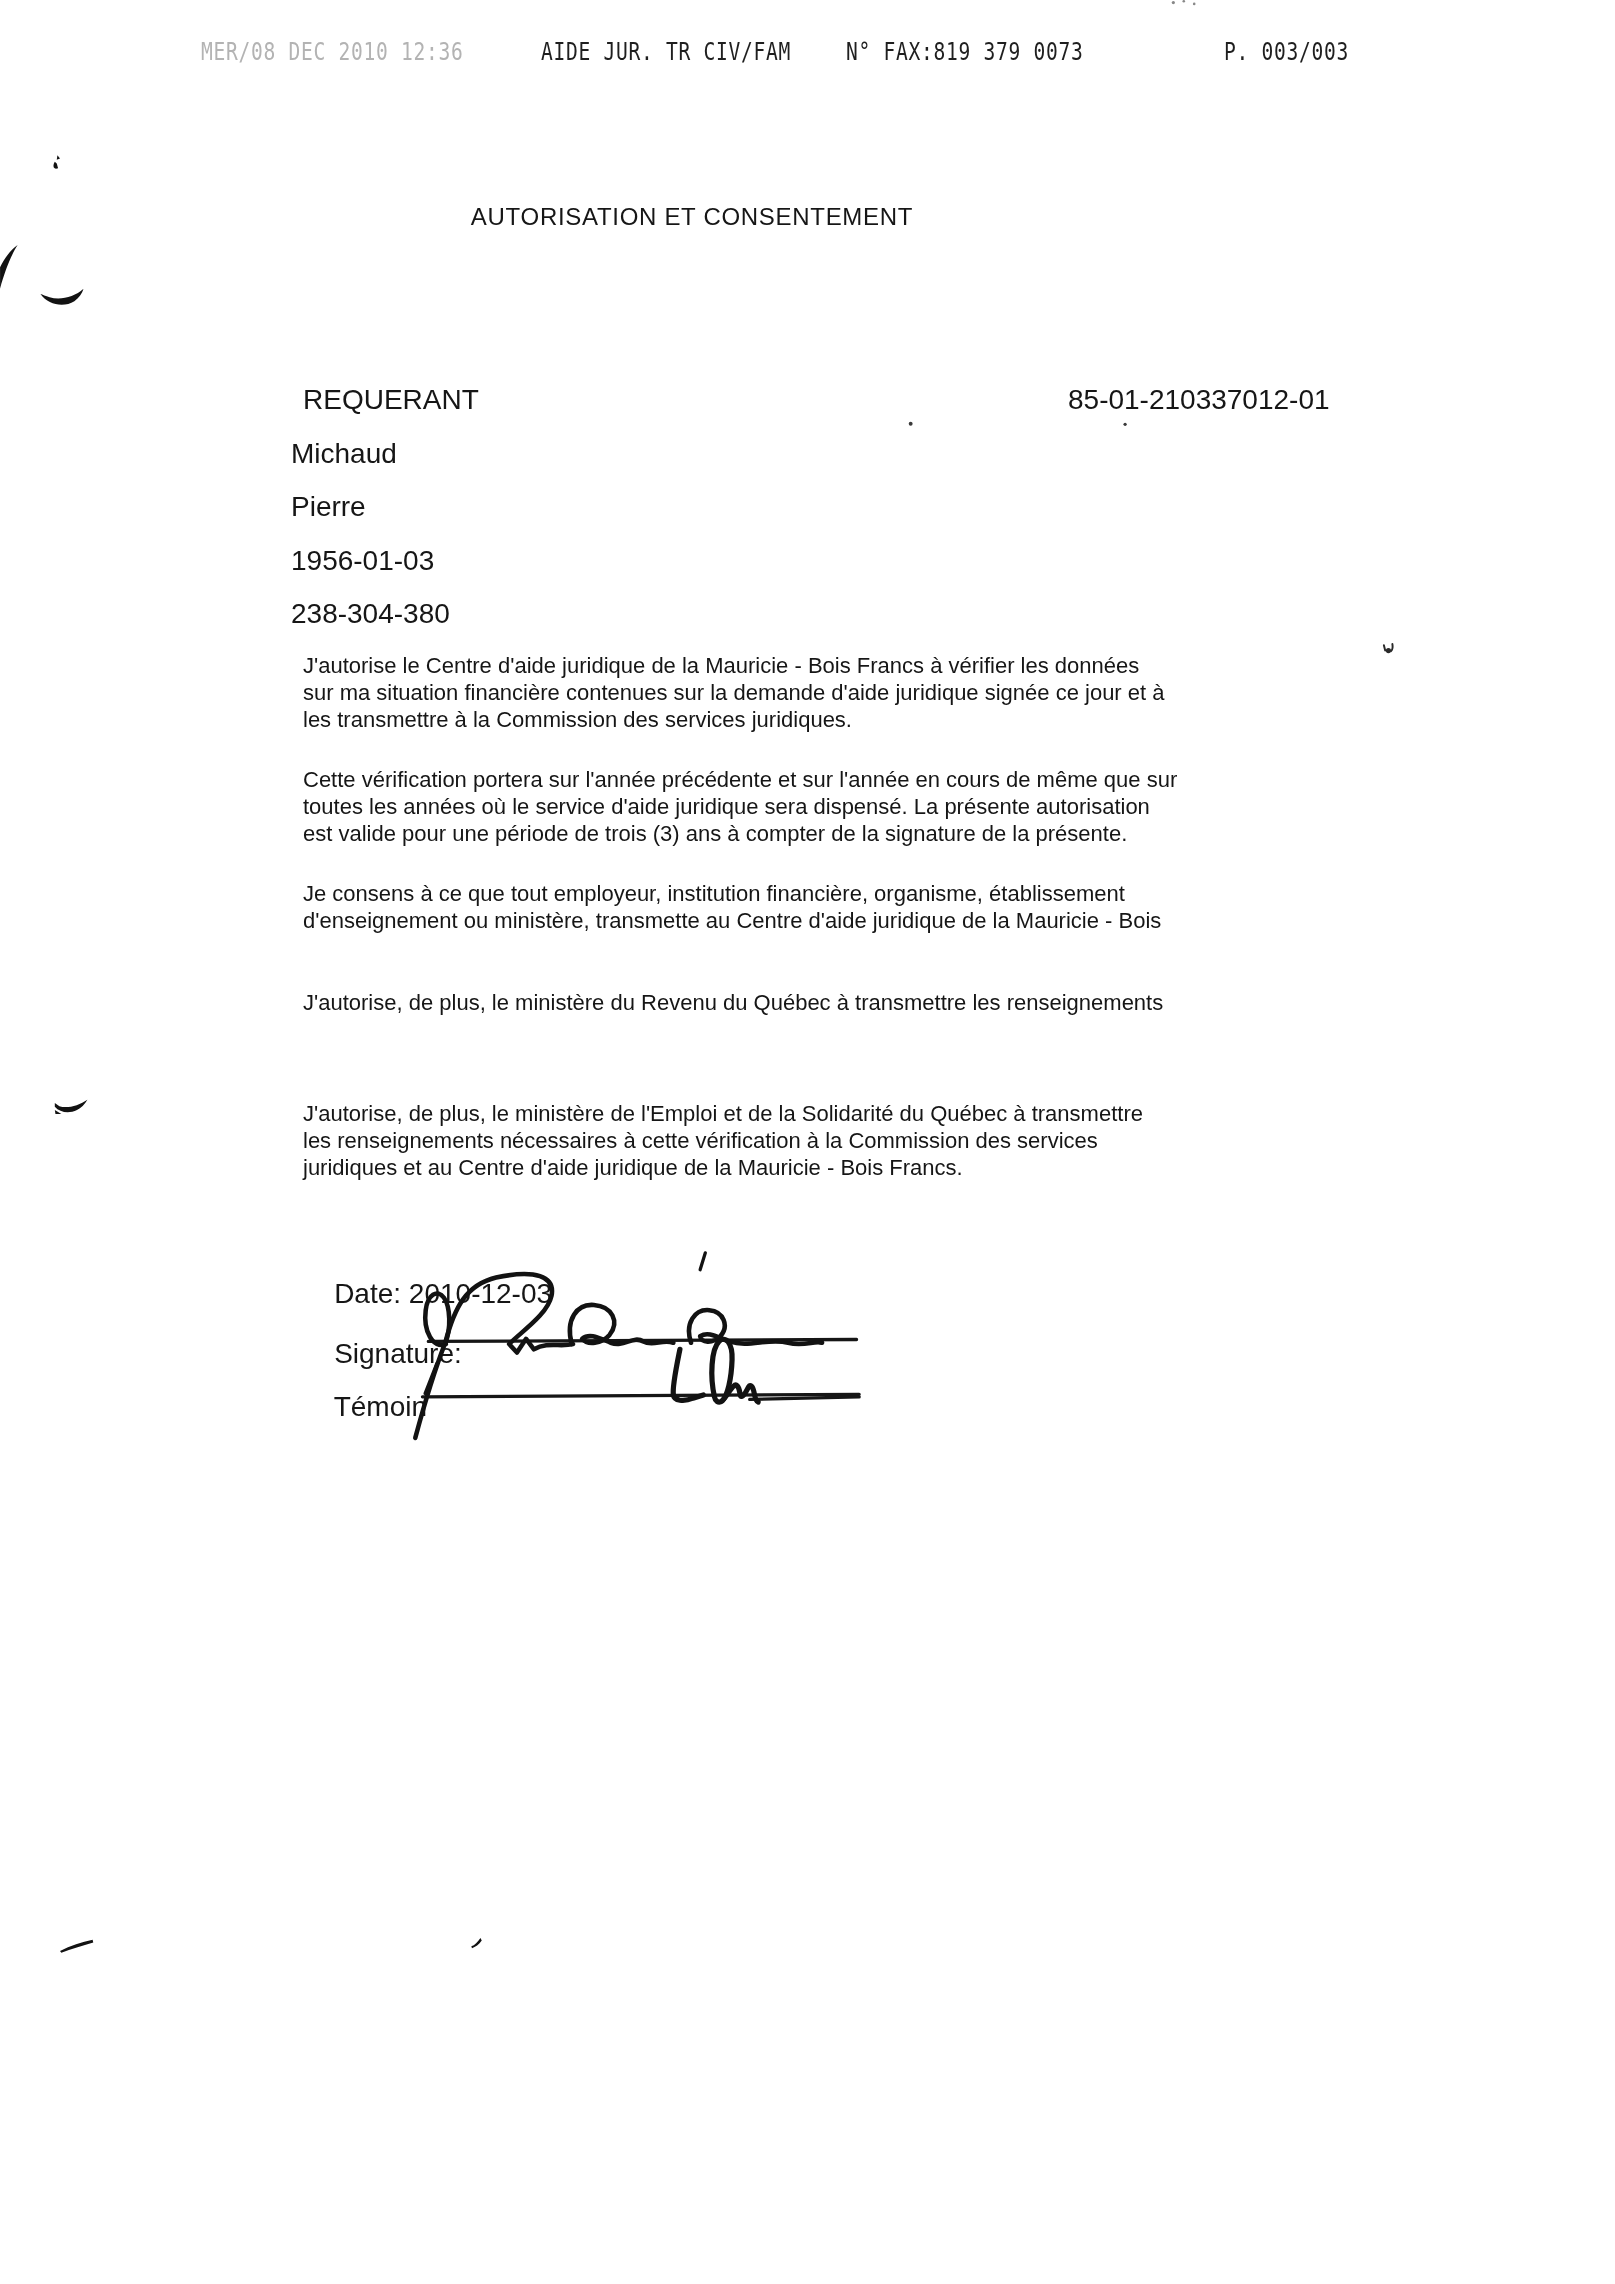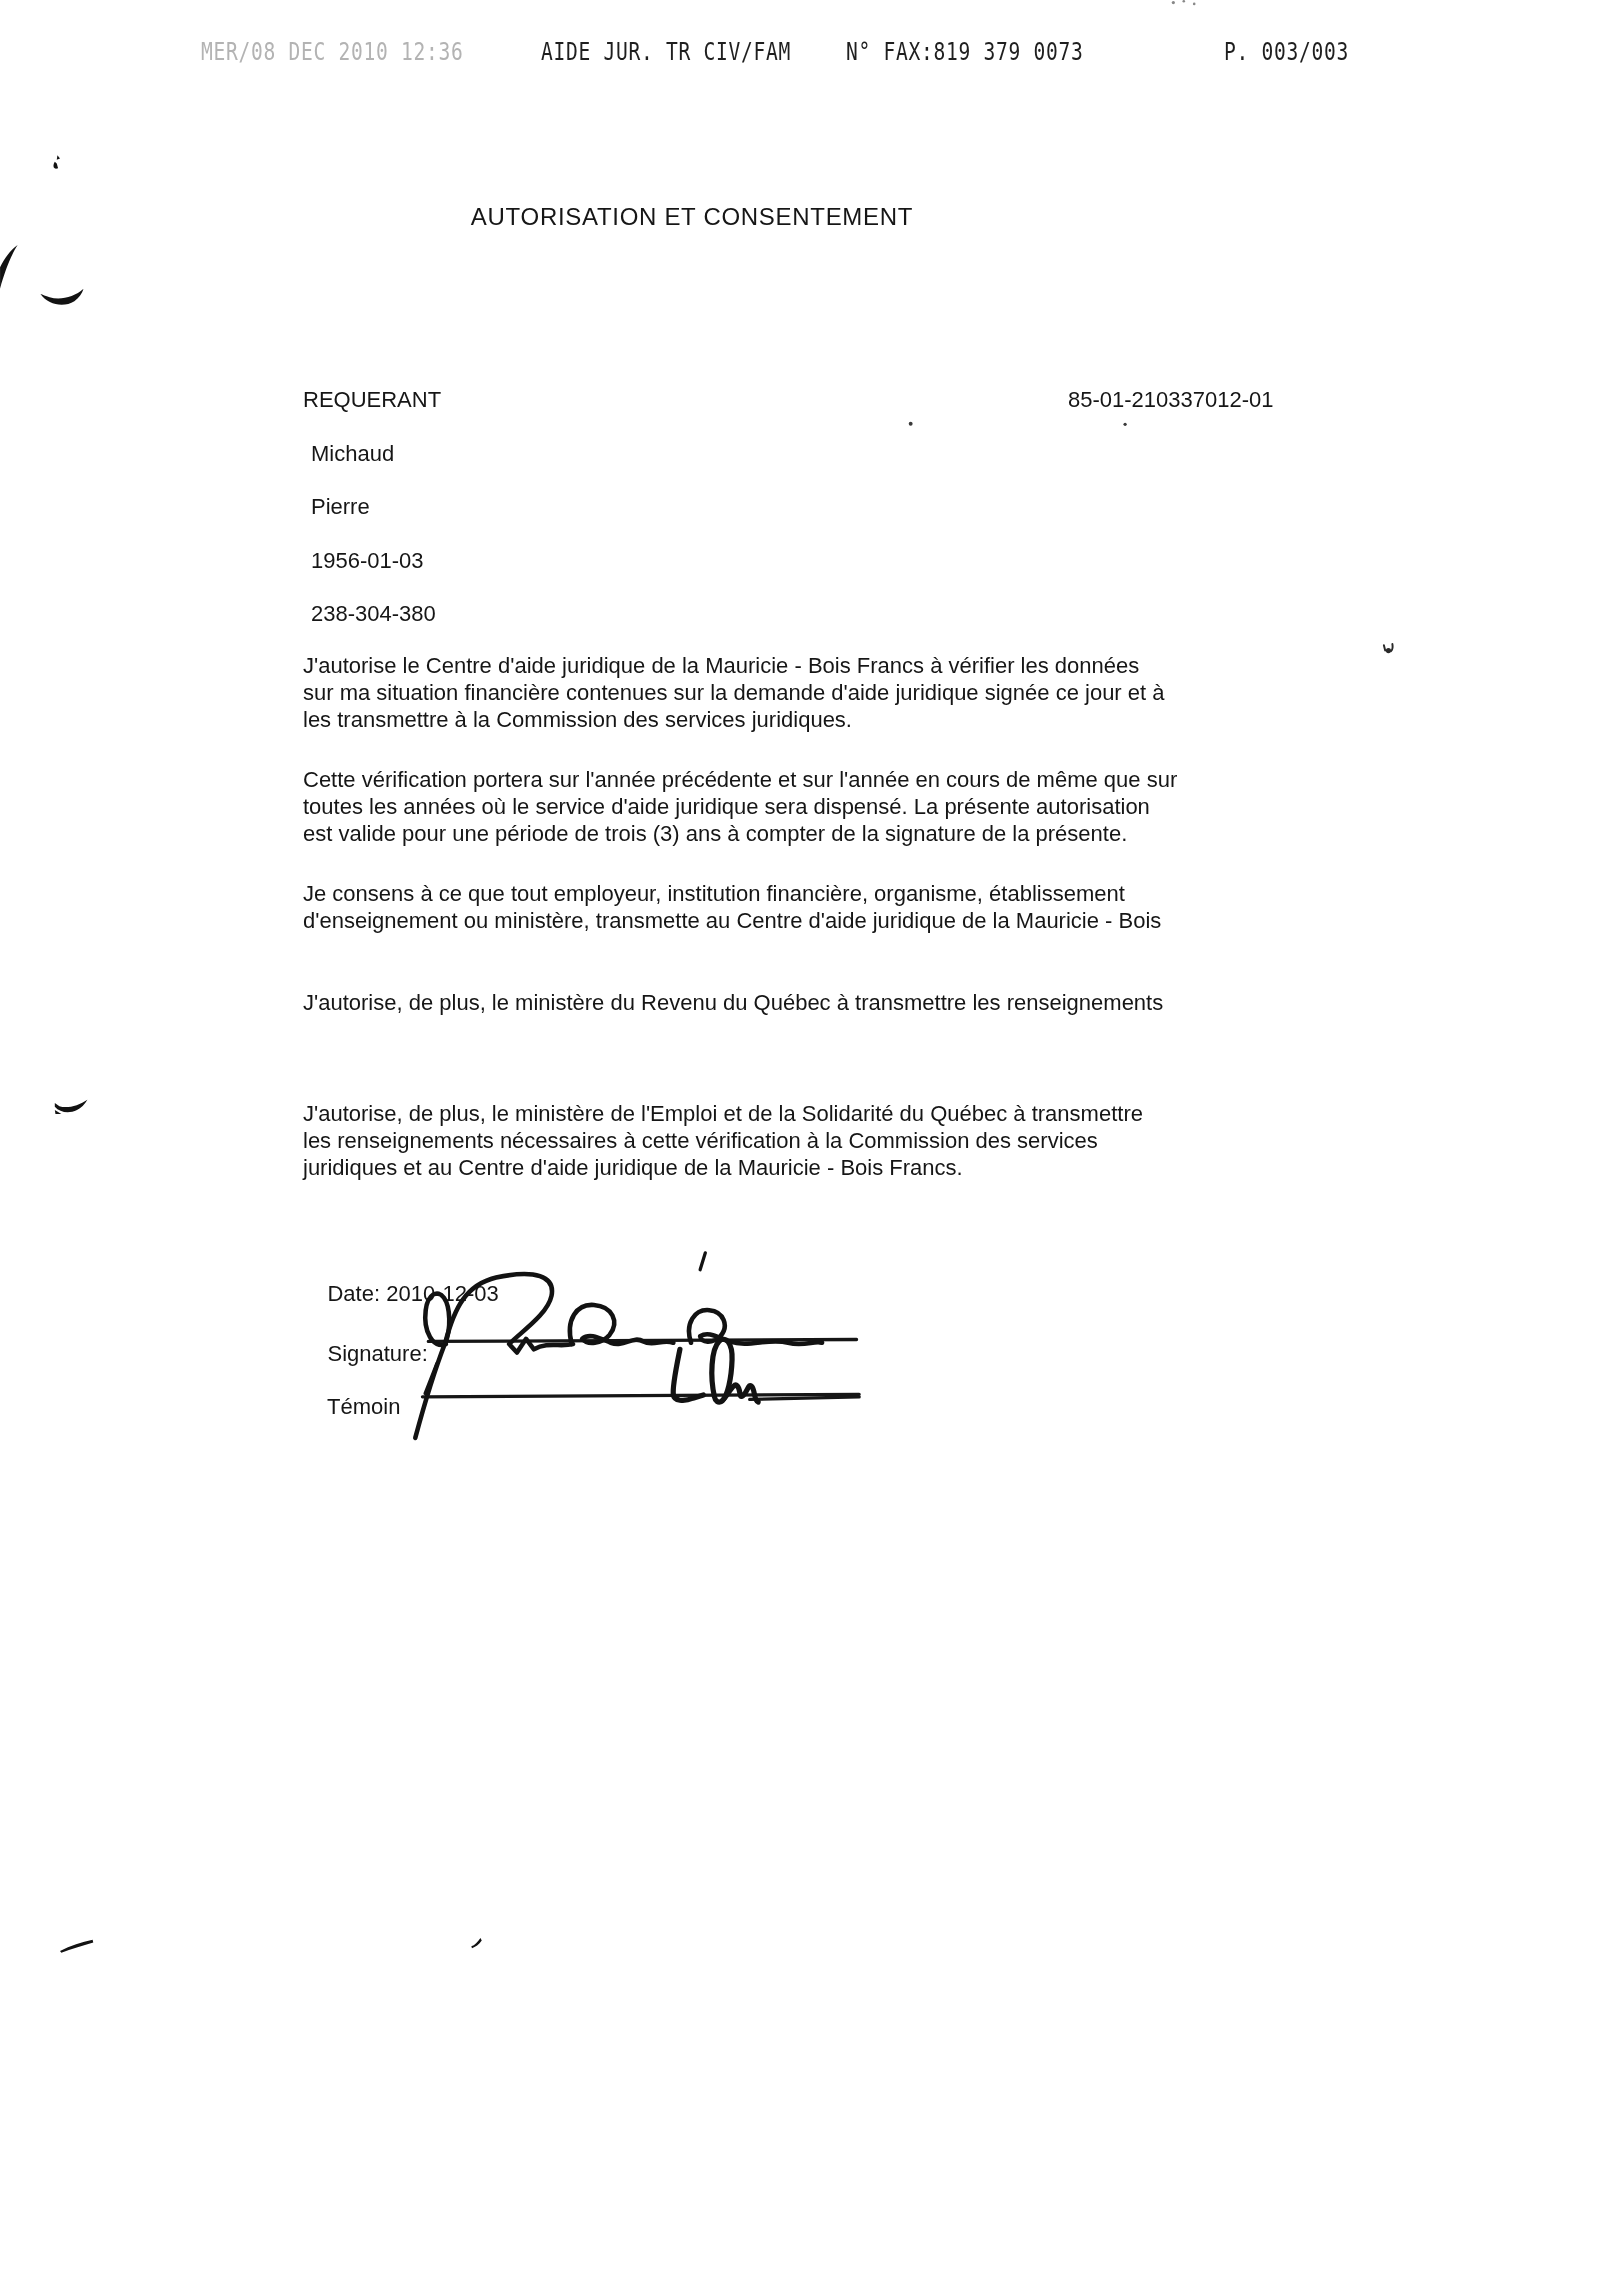--- a/index.html
+++ b/index.html
@@ -28,26 +28,26 @@
   .fax-header .sender{left:541px;}
   .fax-header .faxno{left:846px;}
   .fax-header .pagect{left:1224px;}
 
   .doc-title{
     position:absolute;top:203px;left:0;width:1384px;margin:0;
     text-align:center;font-size:24px;font-weight:500;letter-spacing:0.7px;
   }
 
   .abs{position:absolute;}
-  .txt{font-size:22px;line-height:27px;white-space:pre;}
+  .txt{font-size:28px;line-height:27px;white-space:pre;}
 
   .requerant-label{left:303px;top:386px;}
   .file-number{left:1068px;top:386px;}
 
-  .info-line{left:311px;text-align:right;}
+  .info-line{left:291px;text-align:right;}
   .info-1{top:440px;} .info-2{top:493px;} .info-3{top:547px;} .info-4{top:600px;}
 
   .para{left:303px;width:1043px;}
   .para .pline{display:block;font-size:22px;line-height:27px;white-space:pre;}
   .para-1{top:652px;} .para-2{top:766px;} .para-3{top:880px;}
   .para-4{top:989px;} .para-5{top:1100px;}
 
   .date-row{left:303px;top:1253px;}
   .sig-row{left:303px;top:1313px;}
   .wit-row{left:303px;top:1366px;}

